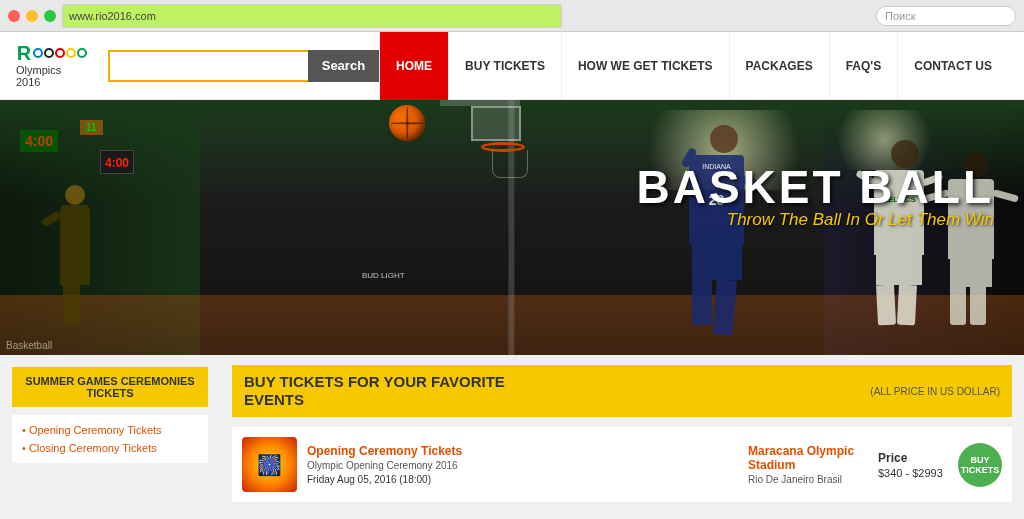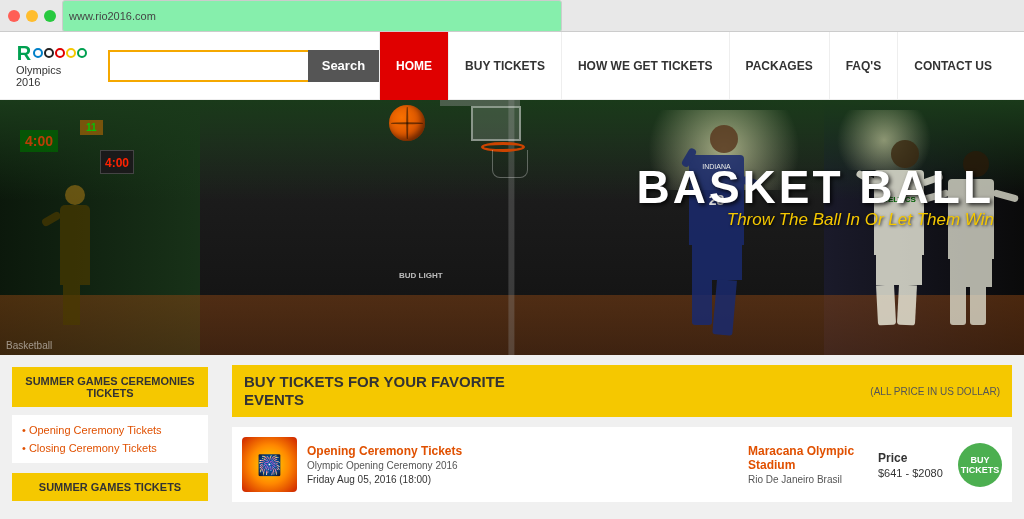--- a/index.html
+++ b/index.html
@@ -13,24 +13,24 @@
       align-items: center;
       padding: 0 8px;
       gap: 6px;
       border-bottom: 1px solid #ccc;
     }
     .browser-btn { width: 12px; height: 12px; border-radius: 50%; display: inline-block; }
     .btn-close { background: #ff5f56; }
     .btn-min { background: #ffbd2e; }
     .btn-max { background: #27c93f; }
     .browser-url {
-      background: #86efac;
+      background: #bef264;
       border: 1px solid #ccc;
       border-radius: 3px;
-      height: 32px;
+      height: 24px;
       padding: 0 6px;
       font-size: 11px;
       color: #444;
       display: flex;
       align-items: center;
       flex: 1;
       max-width: 500px;
     }
     .browser-search-bar {
       background: #fff;
@@ -440,36 +440,39 @@
       align-items: center;
       padding: 0 10px;
       gap: 20px;
       opacity: 0.8;
     }
 
     
     .bud-light {
       position: absolute;
       bottom: 75px;
-      left: 399px;
+      left: 362px;
       color: #fff;
       font-size: 8px;
-      font-weight: bold;
+      font-weight: normal;
       opacity: 0.7;
     }
   </style>
 </head>
 <body>
 
 <div class="browser-chrome">
   <span class="browser-btn btn-close"></span>
   <span class="browser-btn btn-min"></span>
   <span class="browser-btn btn-max"></span>
   <div class="browser-url">
     <span>www.rio2016.com</span>
+  </div>
+  <div class="browser-search-bar">
+    <span>Поиск</span>
   </div>
 </div>
 
 <div class="site-header">
   <div class="logo-area">
     <div class="logo-icon">
       <div style="display:flex;align-items:center;gap:2px;">
         <span class="logo-rio-line">R</span>
         <div style="display:flex;flex-direction:column;gap:2px;">
           <div class="logo-olympics-line">
@@ -618,21 +621,20 @@
 </div>
 
 <div class="bottom-content">
 
   <div class="sidebar">
     <div class="sidebar-section">SUMMER GAMES CEREMONIES TICKETS</div>
     <div class="sidebar-links">
       <a class="sidebar-link">Opening Ceremony Tickets</a>
       <a class="sidebar-link">Closing Ceremony Tickets</a>
     </div>
-    <div class="sidebar-section2">SUMMER GAMES TICKETS</div>
   </div>
 
   <div class="main-tickets">
     <div class="tickets-header">
       <div class="tickets-title">BUY TICKETS FOR YOUR FAVORITE EVENTS</div>
       <div class="tickets-price-note">(ALL PRICE IN US DOLLAR)</div>
     </div>
 
     <div class="ticket-row">
       <div class="ticket-thumb">
@@ -642,18 +644,18 @@
         <span class="ticket-name">Opening Ceremony Tickets</span>
         <span class="ticket-desc">Olympic Opening Ceremony 2016</span>
         <span class="ticket-date">Friday Aug 05, 2016 (18:00)</span>
       </div>
       <div class="ticket-venue">
         <span>Maracana Olympic Stadium</span>
         <span class="ticket-venue-sub">Rio De Janeiro Brasil</span>
       </div>
       <div class="ticket-price-col">
         <span class="ticket-price-label">Price</span>
-        <span class="ticket-price-range">$641 - $2080</span>
+        <span class="ticket-price-range">$340 - $2993</span>
       </div>
       <button class="buy-btn">BUY TICKETS</button>
     </div>
   </div>
 </div>
 
 </body></html>

